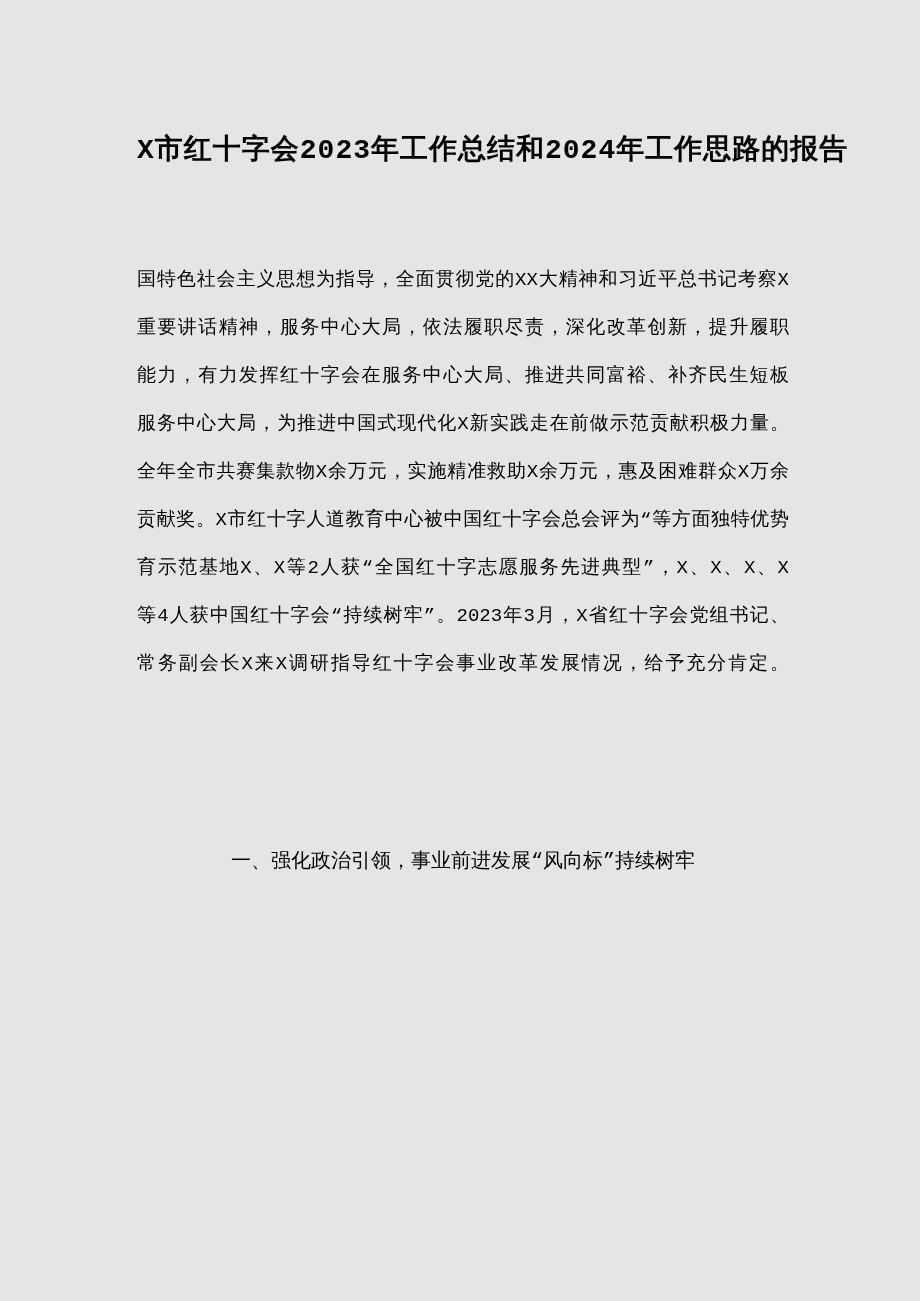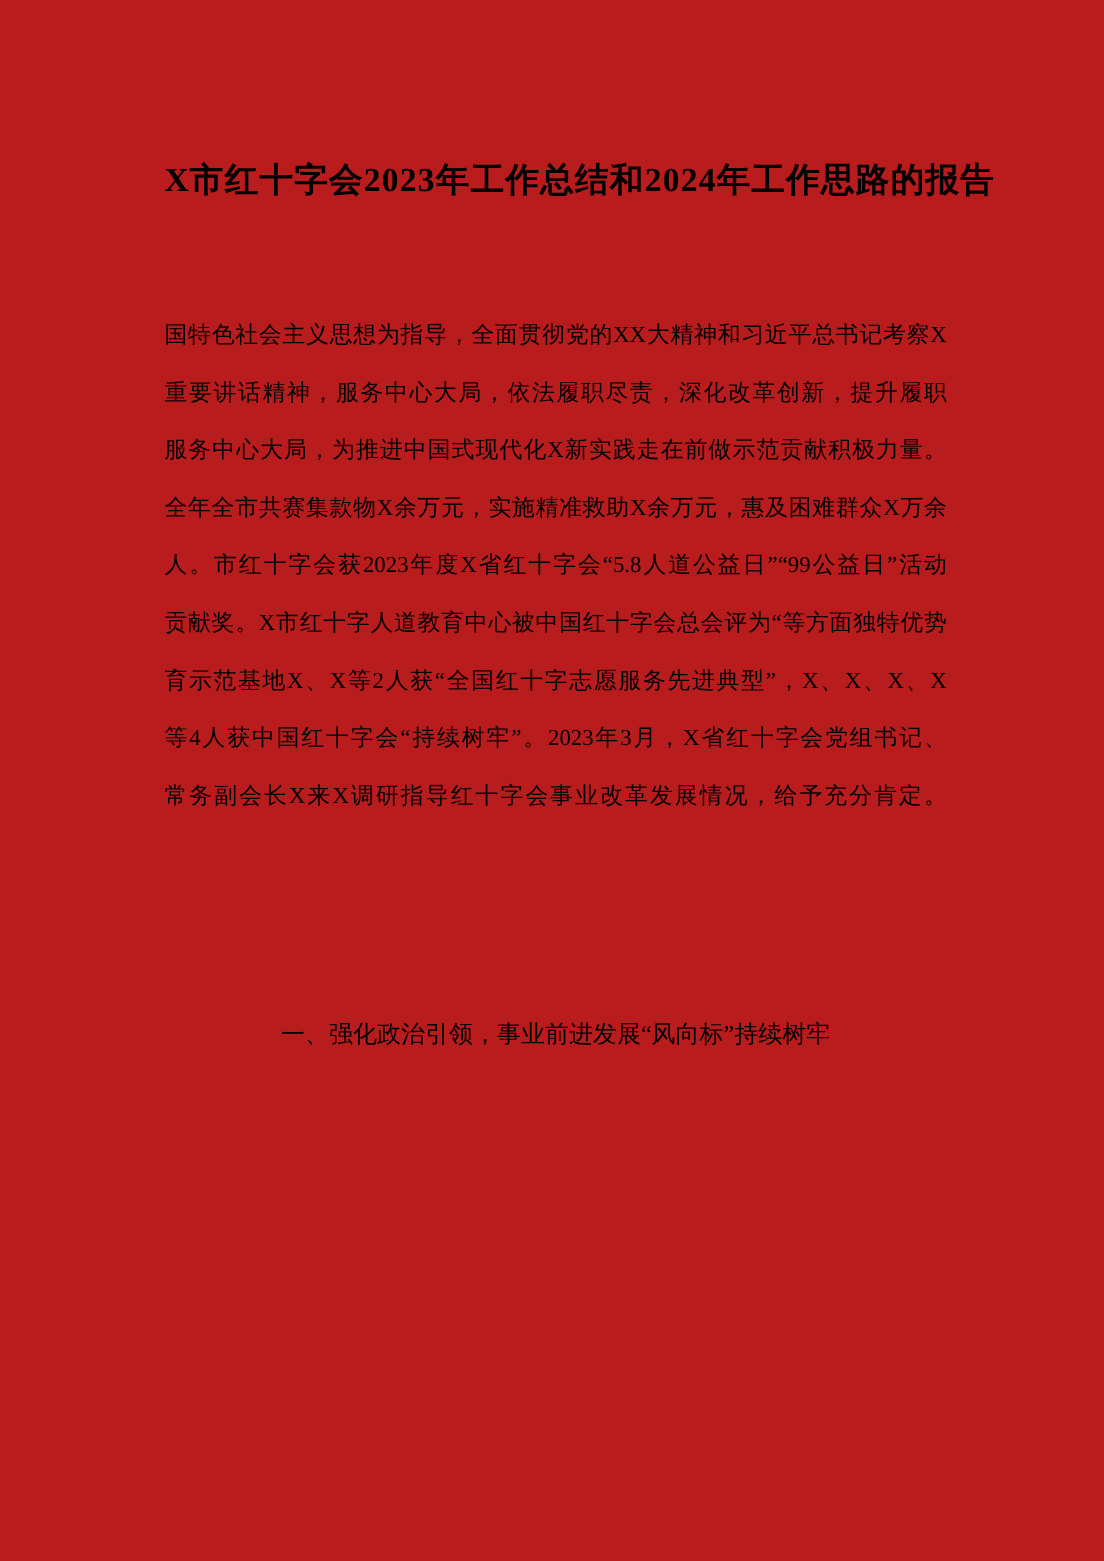--- a/index.html
+++ b/index.html
@@ -1,24 +1,24 @@
 <!DOCTYPE html>
 <html><head>
 <meta charset="utf-8">
 <style>
   * { margin: 0; padding: 0; box-sizing: border-box; }
   html, body { background: #ffffff; }
   .page {
     position: relative;
     width: 920px;
     height: 1301px;
-    background: #b91c1c;
+    background: #e5e5e5;
     overflow: hidden;
     color: #000000;
-    font-family: Liberation Serif, serif;
+    font-family: Liberation Mono, monospace;
   }
   .doc-title {
     position: absolute;
     left: 137px;
     width: 652px;
     top: 127px;
     height: 48px;
     line-height: 48px;
     font-size: 28px;
     font-weight: bold;
@@ -58,23 +58,23 @@
 </head>
 <body>
 
 <div class="page">
 
   <div class="doc-title">X市红十字会2023年工作总结和2024年工作思路的报告</div>
 
   <div class="para para-1">
     <div class="line">国特色社会主义思想为指导，全面贯彻党的XX大精神和习近平总书记考察X</div>
     <div class="line">重要讲话精神，服务中心大局，依法履职尽责，深化改革创新，提升履职</div>
+    <div class="line">能力，有力发挥红十字会在服务中心大局、推进共同富裕、补齐民生短板</div>
     <div class="line">服务中心大局，为推进中国式现代化X新实践走在前做示范贡献积极力量。</div>
     <div class="line">全年全市共赛集款物X余万元，实施精准救助X余万元，惠及困难群众X万余</div>
-    <div class="line">人。市红十字会获2023年度X省红十字会“5.8人道公益日”“99公益日”活动</div>
     <div class="line">贡献奖。X市红十字人道教育中心被中国红十字会总会评为“等方面独特优势</div>
     <div class="line">育示范基地X、X等2人获“全国红十字志愿服务先进典型”，X、X、X、X</div>
     <div class="line">等4人获中国红十字会“持续树牢”。2023年3月，X省红十字会党组书记、</div>
     <div class="line">常务副会长X来X调研指导红十字会事业改革发展情况，给予充分肯定。</div>
   </div>
 
   <div class="section-heading">一、强化政治引领，事业前进发展“风向标”持续树牢</div>
 
 
 </div>

